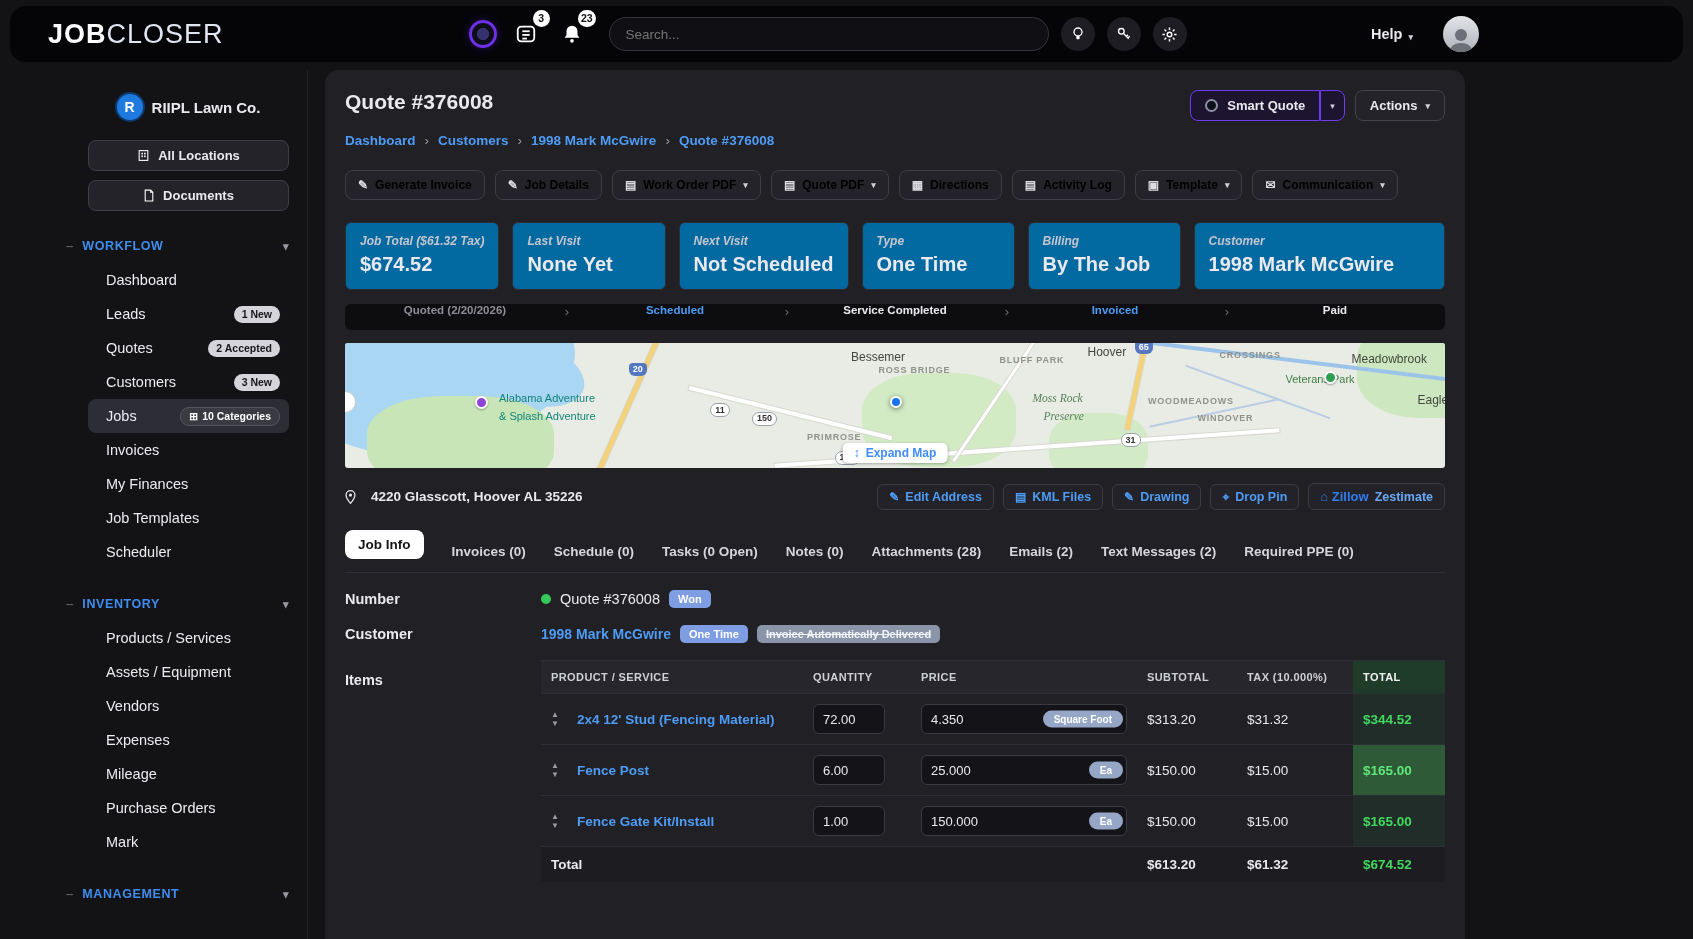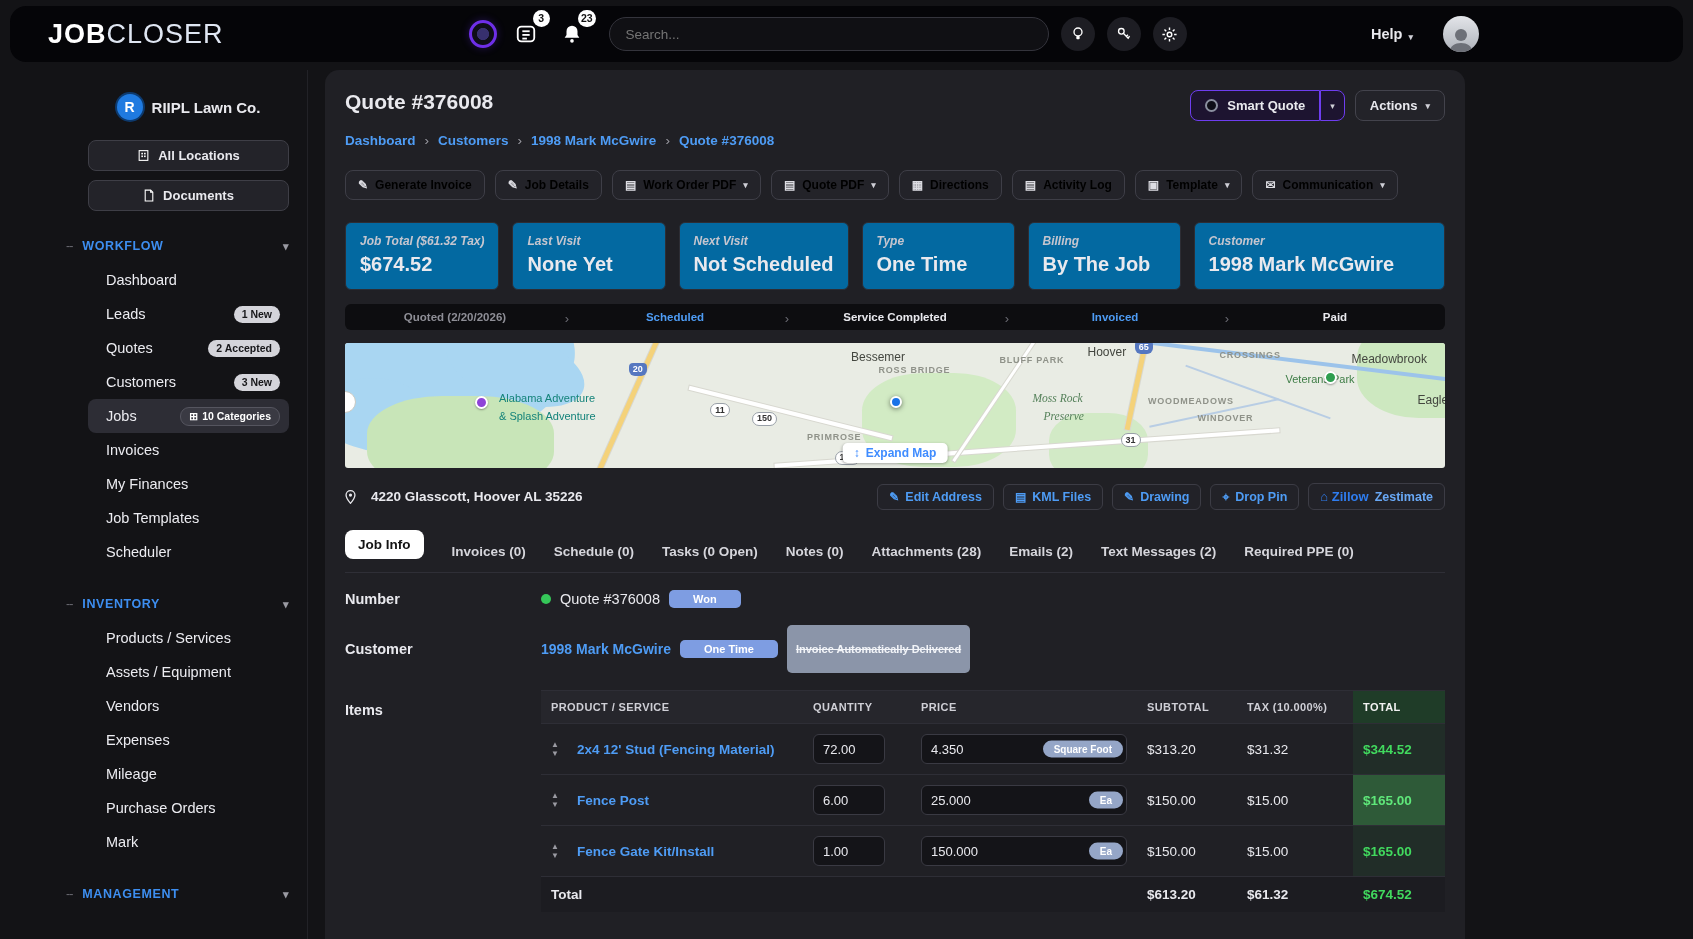--- a/index.html
+++ b/index.html
@@ -53,21 +53,21 @@
   .crumb{color:#4e9cf5;cursor:pointer;}
   .crumb:not(:last-child)::after{content:"›";color:#9a9aa2;margin:0 9px;font-weight:400;}
   .toolbar{display:flex;gap:10px;margin-top:22px;flex-wrap:nowrap;}
   .tbtn{display:flex;align-items:center;gap:7px;background:#232329;border:1px solid #3e3e47;border-radius:8px;padding:7px 12px;font-size:12px;font-weight:700;white-space:nowrap;cursor:pointer;}
   .tbtn .glyph{font-size:12px;color:#dcdce2;}
   .stats{display:flex;gap:13px;margin-top:22px;}
   .stat{flex:1;background:#0369a1;border:1px solid #2d2d34;border-radius:6px;padding:11px 14px 13px;}
   .stat:last-child{flex:1.8;}
   .stat-label{font-style:italic;font-size:12px;color:#c6c6cf;font-weight:600;white-space:nowrap;}
   .stat-value{font-size:20px;font-weight:800;margin-top:5px;white-space:nowrap;}
-  .pipeline{display:flex;align-items:center;background:#0d0d10;border-radius:6px;height:26px;margin-top:14px;font-size:11.5px;font-weight:700;}
+  .pipeline{display:flex;align-items:flex-start;background:#0d0d10;border-radius:6px;height:26px;margin-top:14px;font-size:11.5px;font-weight:700;}
   .pseg{flex:1;text-align:center;position:relative;}
   .pseg:not(:last-child)::after{content:"›";position:absolute;right:-4px;top:0;color:#6a6a72;font-weight:400;font-size:13px;}
   .pseg.muted{color:#8e8e96;}.pseg.link{color:#4e9cf5;cursor:pointer;}.pseg.plain{color:#e9e9ee;}
   
   .map{position:relative;height:125px;margin-top:13px;background:#e9ece4;overflow:hidden;border-radius:3px;color:#333;}
   .map .blob{position:absolute;}
   .wb1{left:-4%;top:-45%;width:25%;height:130%;background:#a9d6f2;border-radius:45% 55% 50% 50%;transform:rotate(-12deg);}
   .wb2{left:9%;top:-8%;width:13%;height:55%;background:#a9d6f2;border-radius:50%;transform:rotate(18deg);}
   .wb3{left:-2%;top:28%;width:9%;height:45%;background:#a9d6f2;border-radius:50%;}
   .gp1{left:2%;top:42%;width:17%;height:75%;background:#c8e5b8;border-radius:40%;}
@@ -107,22 +107,22 @@
   .zillow .zlabel{color:#69a8f5;font-weight:600;}
   
   .tabs{display:flex;gap:28px;align-items:flex-end;margin-top:20px;padding-bottom:13px;border-bottom:1px solid #2f2f37;}
   .tab{font-size:13.5px;font-weight:600;color:#d6d6dc;cursor:pointer;white-space:nowrap;}
   .tab.active{background:#fff;color:#141414;padding:7px 13px;border-radius:8px;font-weight:700;}
   
   .detail-row{display:flex;align-items:center;padding:17px 0 0;}
   .dlabel{width:196px;font-weight:700;font-size:14.5px;flex:none;}
   .dot{width:10px;height:10px;border-radius:50%;background:#35c759;display:inline-block;}
   .num-val{display:flex;align-items:center;gap:9px;font-size:14.5px;}
-  .badge-blue{background:#7e9de2;color:#fff;font-size:11px;font-weight:700;padding:3px 24px;border-radius:5px;white-space:nowrap;}
-  .badge-gray{background:#8b95a9;color:#f2f4f8;font-size:11px;font-weight:700;padding:18px 9px;border-radius:5px;text-decoration:line-through;white-space:nowrap;}
+  .badge-blue{background:#7e9de2;color:#fff;font-size:11px;font-weight:700;padding:3px 9px;border-radius:5px;white-space:nowrap;}
+  .badge-gray{background:#8b95a9;color:#f2f4f8;font-size:11px;font-weight:700;padding:3px 9px;border-radius:5px;text-decoration:line-through;white-space:nowrap;}
   .link{color:#4e9cf5;font-weight:600;cursor:pointer;}
   .reminder{margin-left:auto;display:flex;align-items:center;gap:9px;background:#26262c;border-radius:8px;padding:7px 12px;}
   .toggle{width:38px;height:20px;border-radius:10px;background:#3f8cff;position:relative;cursor:pointer;}
   .toggle::after{content:"";position:absolute;right:2px;top:2px;width:16px;height:16px;background:#fff;border-radius:50%;}
   .reminder-label{font-size:13px;font-weight:700;}
   .qmark{width:16px;height:16px;border-radius:50%;border:1.5px solid #4e9cf5;color:#4e9cf5;font-size:10px;font-weight:700;display:flex;align-items:center;justify-content:center;cursor:pointer;}
   .cust-val{display:flex;align-items:center;gap:9px;}
   
   .items-row{display:flex;align-items:flex-start;padding:17px 0 0;}
   .items-row .dlabel{padding-top:12px;}

